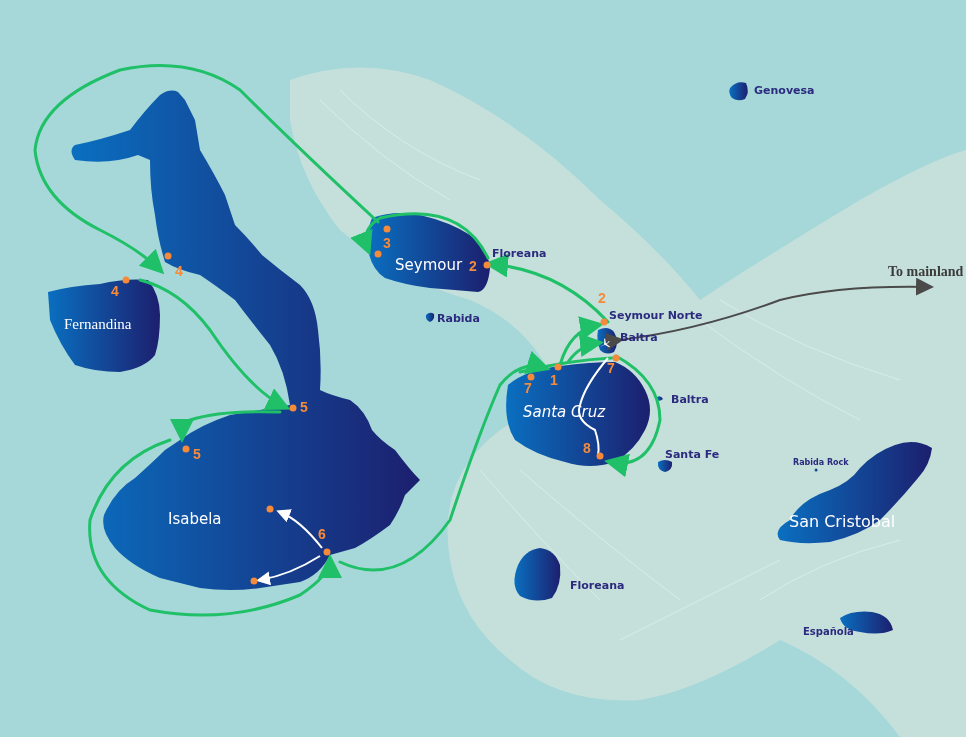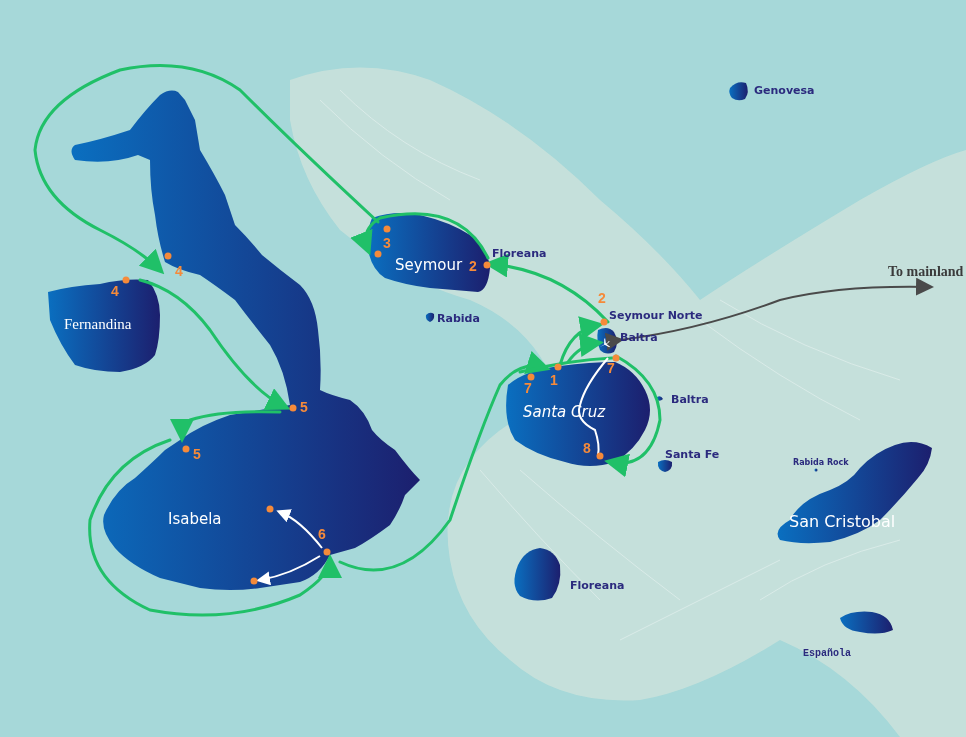--- a/index.html
+++ b/index.html
@@ -117,21 +117,21 @@
   <span class="lbl island-name" style="left:789px;top:512px;font-size:16px;">San Cristobal</span>
   <span class="lbl site-name" style="left:754px;top:84px;">Genovesa</span>
   <span class="lbl site-name" style="left:492px;top:247px;">Floreana</span>
   <span class="lbl site-name" style="left:437px;top:312px;">Rabida</span>
   <span class="lbl site-name" style="left:609px;top:309px;">Seymour Norte</span>
   <span class="lbl site-name" style="left:620px;top:331px;">Baltra</span>
   <span class="lbl site-name" style="left:671px;top:393px;">Baltra</span>
   <span class="lbl site-name" style="left:665px;top:448px;">Santa Fe</span>
   <span class="lbl site-name small" style="left:793px;top:458px;">Rabida Rock</span>
   <span class="lbl site-name" style="left:570px;top:579px;">Floreana</span>
-  <span class="lbl site-name" style="left:803px;top:648px;font-size:10px;font-family:Liberation Mono, monospace;">Española</span>
+  <span class="lbl site-name" style="left:803px;top:626px;font-size:10px;">Española</span>
 
   <span class="lbl num" style="left:550px;top:372px;">1</span>
   <span class="lbl num" style="left:469px;top:258px;">2</span>
   <span class="lbl num" style="left:598px;top:290px;">2</span>
   <span class="lbl num" style="left:383px;top:235px;">3</span>
   <span class="lbl num" style="left:175px;top:263px;">4</span>
   <span class="lbl num" style="left:111px;top:283px;">4</span>
   <span class="lbl num" style="left:300px;top:399px;">5</span>
   <span class="lbl num" style="left:193px;top:446px;">5</span>
   <span class="lbl num" style="left:318px;top:526px;">6</span>

